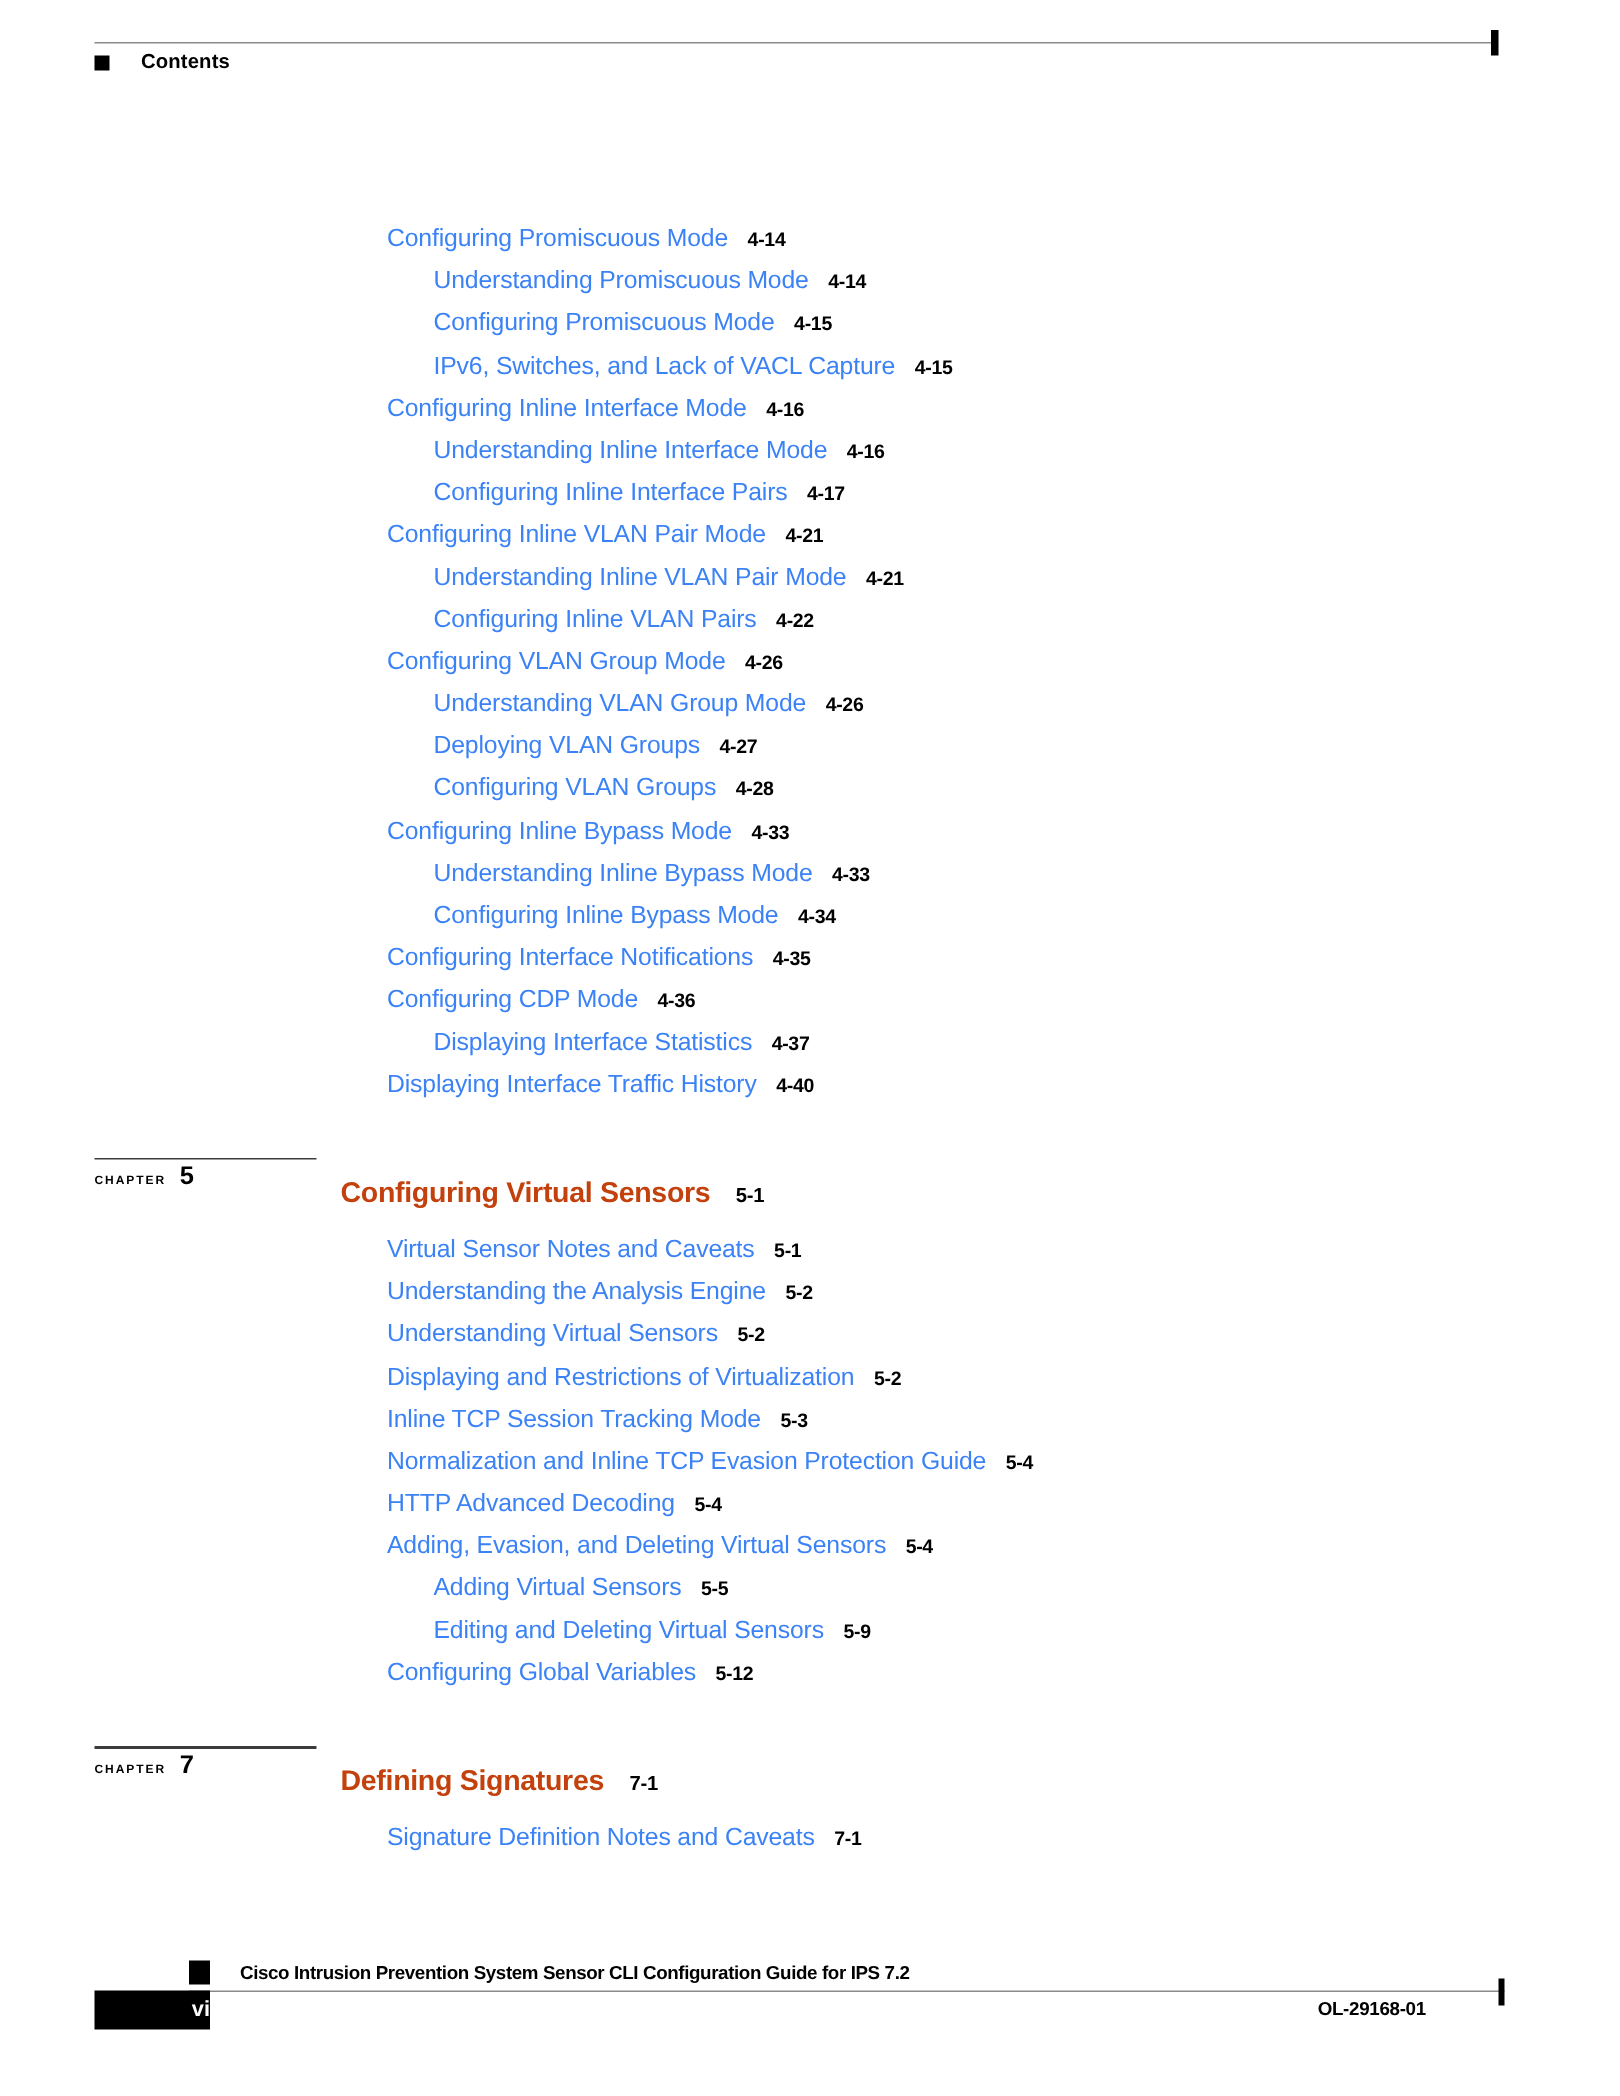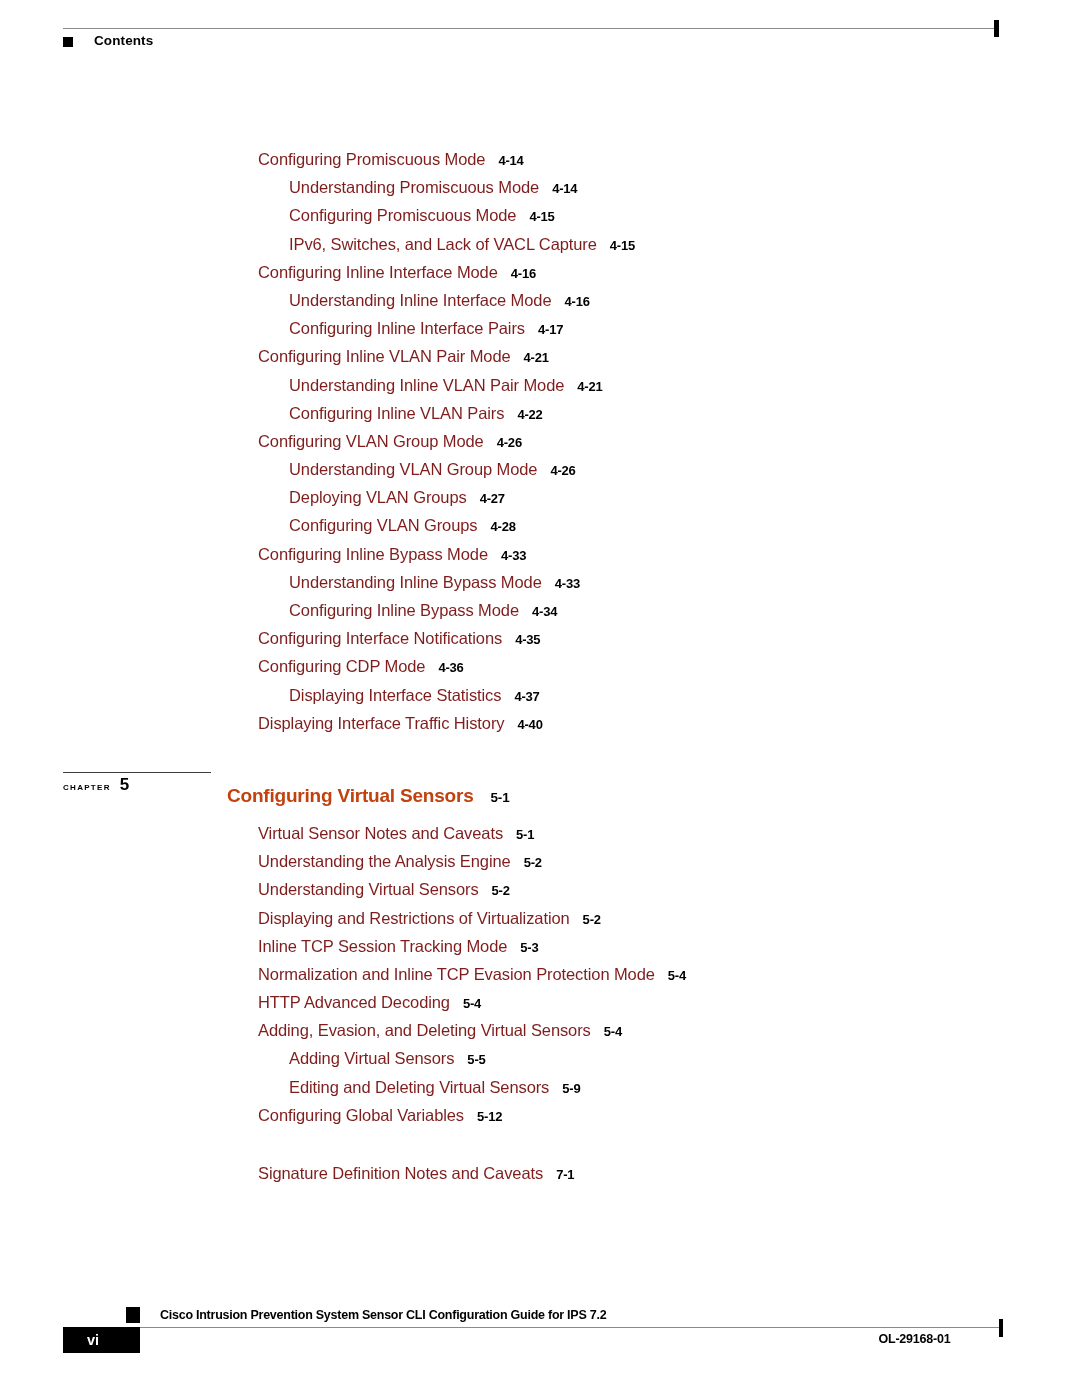--- a/index.html
+++ b/index.html
@@ -66,21 +66,21 @@
     left: 0;
     width: 1080px;
   }
 
   .toc-entry {
     position: relative;
     height: 28.2px;
     white-space: nowrap;
   }
   .toc-entry .entry-title {
-    color: #7f1d1d;
+    color: #3b82f6;
     font-size: 16.5px;
     letter-spacing: -0.1px;
   }
   .toc-entry .entry-page {
     color: #000000;
     font-size: 13px;
     font-weight: bold;
     letter-spacing: -0.2px;
     margin-left: 13px;
   }
@@ -192,25 +192,24 @@
     height: 26px;
     background: #000000;
   }
   .footer-pagenum {
     position: absolute;
     left: 0px;
     top: 20px;
     width: 77px;
     height: 26px;
     line-height: 26px;
-    text-align: left;
+    text-align: right;
     color: #ffffff;
     font-size: 14.5px;
     font-weight: bold;
-    padding-left: 24px;
   }
   .footer-docid {
     position: absolute;
     left: 779px;
     top: 25px;
     width: 145px;
     text-align: center;
     font-size: 12.5px;
     font-weight: bold;
     letter-spacing: -0.2px;
@@ -257,27 +256,34 @@
           <div class="chapter-rule"></div>
           <div><span class="chapter-word">CHAPTER</span><span class="chapter-num">5</span></div>
         </div>
         <div class="chapter-title-row"><span class="chapter-title">Configuring Virtual Sensors</span><span class="chapter-title-page">5-1</span></div>
       </div>
       <div class="toc-entry lvl1"><span class="entry-title">Virtual Sensor Notes and Caveats</span><span class="entry-page">5-1</span></div>
       <div class="toc-entry lvl1"><span class="entry-title">Understanding the Analysis Engine</span><span class="entry-page">5-2</span></div>
       <div class="toc-entry lvl1"><span class="entry-title">Understanding Virtual Sensors</span><span class="entry-page">5-2</span></div>
       <div class="toc-entry lvl1"><span class="entry-title">Displaying and Restrictions of Virtualization</span><span class="entry-page">5-2</span></div>
       <div class="toc-entry lvl1"><span class="entry-title">Inline TCP Session Tracking Mode</span><span class="entry-page">5-3</span></div>
-      <div class="toc-entry lvl1"><span class="entry-title">Normalization and Inline TCP Evasion Protection Mode</span><span class="entry-page">5-4</span></div>
+      <div class="toc-entry lvl1"><span class="entry-title">Normalization and Inline TCP Evasion Protection Guide</span><span class="entry-page">5-4</span></div>
       <div class="toc-entry lvl1"><span class="entry-title">HTTP Advanced Decoding</span><span class="entry-page">5-4</span></div>
       <div class="toc-entry lvl1"><span class="entry-title">Adding, Evasion, and Deleting Virtual Sensors</span><span class="entry-page">5-4</span></div>
       <div class="toc-entry lvl2"><span class="entry-title">Adding Virtual Sensors</span><span class="entry-page">5-5</span></div>
       <div class="toc-entry lvl2"><span class="entry-title">Editing and Deleting Virtual Sensors</span><span class="entry-page">5-9</span></div>
       <div class="toc-entry lvl1"><span class="entry-title">Configuring Global Variables</span><span class="entry-page">5-12</span></div>
       <div style="height: 30px;"></div>
+      <div class="chapter-block">
+        <div class="chapter-marker">
+          <div class="chapter-rule"></div>
+          <div><span class="chapter-word">CHAPTER</span><span class="chapter-num">7</span></div>
+        </div>
+        <div class="chapter-title-row"><span class="chapter-title">Defining Signatures</span><span class="chapter-title-page">7-1</span></div>
+      </div>
       <div class="toc-entry lvl1"><span class="entry-title">Signature Definition Notes and Caveats</span><span class="entry-page">7-1</span></div>
     </div>
 </div>
 
 <div class="page-footer">
   <div class="footer-square"></div>
   <div class="footer-guide-title">Cisco Intrusion Prevention System Sensor CLI Configuration Guide for IPS 7.2</div>
   <div class="footer-rule"></div>
   <div class="footer-rule-cap"></div>
   <div class="footer-pagebox"></div>

